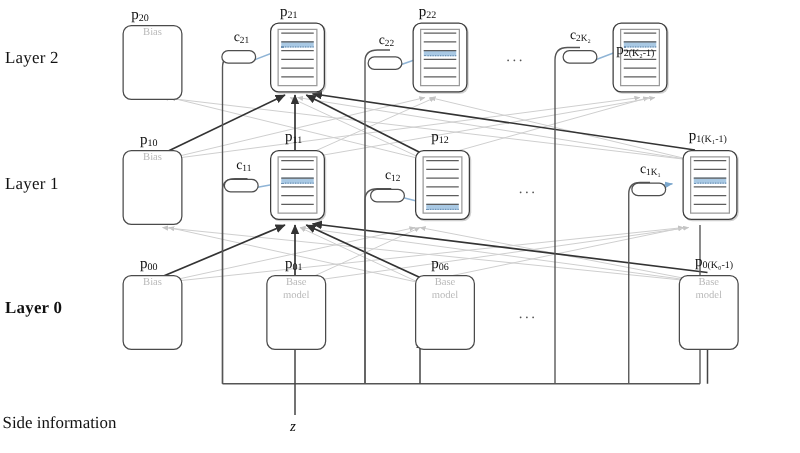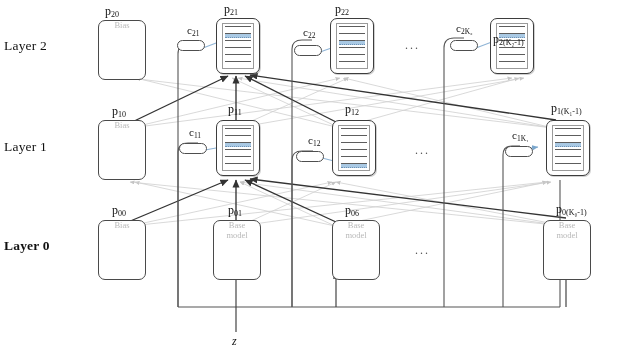--- a/index.html
+++ b/index.html
@@ -315,15 +315,16 @@
   <div class="nlabel" style="left:556px;top:202px;">
     <span>p</span><sub>0(K₀-1)</sub>
   </div>
   <div class="node plainbox" style="left:543px;top:220px;">
     <div>
       <span>Base</span>
       <span>model</span>
     </div>
   </div>
 
+  <div class="sidelabel" style="left:2px;top:330px;">Side information</div>
   <div class="zlabel" style="left:232px;top:334px;">z</div>
 
 </div>
 
 </body></html>

